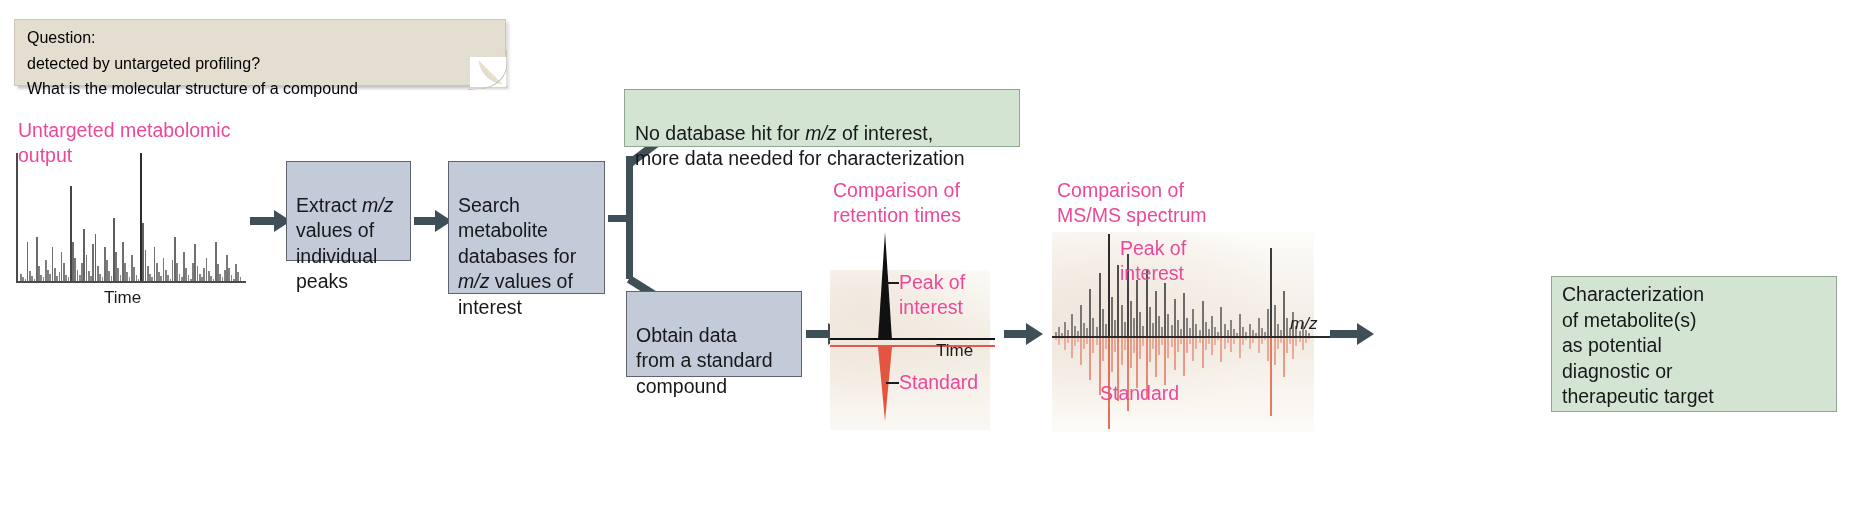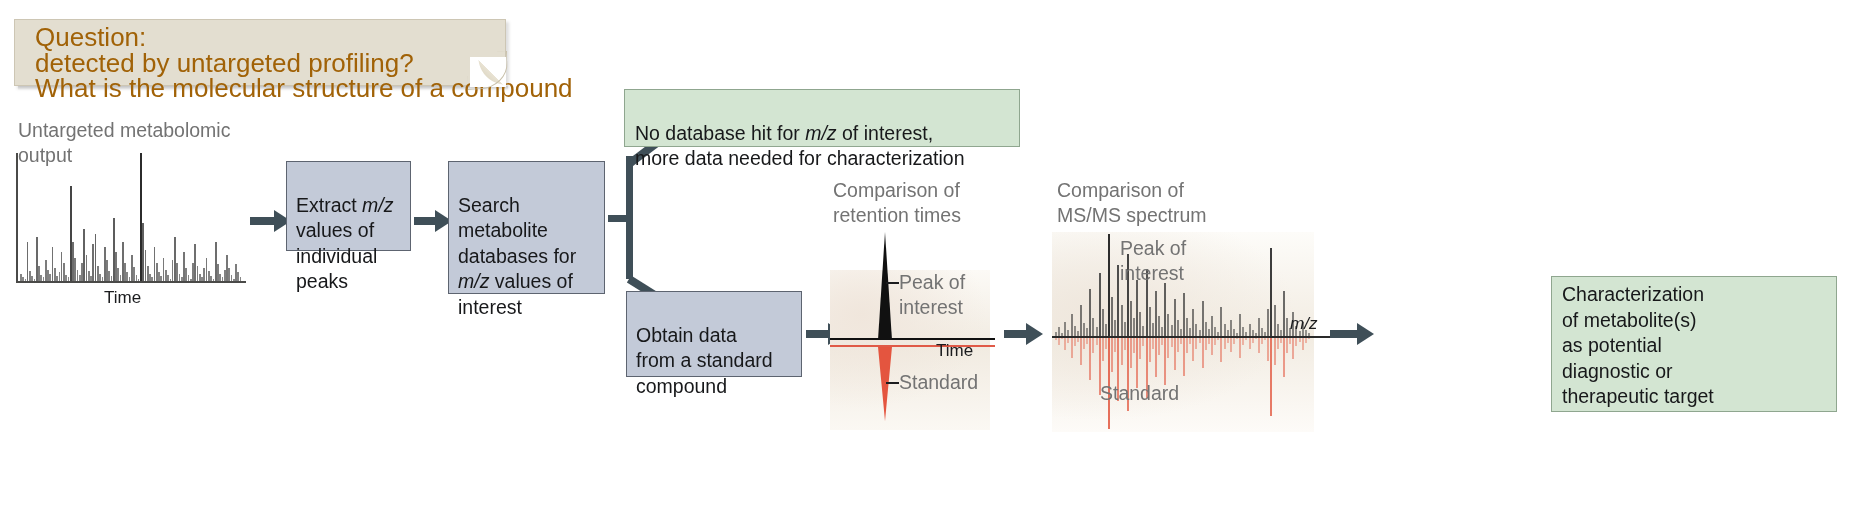--- a/index.html
+++ b/index.html
@@ -12,43 +12,43 @@
 
   
   #question-note{
     left:14px;top:19px;width:492px;height:67px;
     background:#e3ded0;
     border:1px solid #cdc6b4;
     box-shadow:3px 3px 3px rgba(0,0,0,.13);
     box-sizing:border-box;
   }
   #question-note .q-text{
-    position:absolute;left:20px;top:5px;right:10px;
-    font-size:26px;line-height:25.5px;color:#a16207;white-space:nowrap;
+    position:absolute;left:12px;top:5px;right:10px;
+    font-size:16px;line-height:25.5px;color:#000000;white-space:nowrap;
   }
   
   #note-curl{
     left:470px;top:57px;width:36px;height:30px;
     background:linear-gradient(225deg,#ffffff 0%,#ffffff 46%,#e8e2d2 47%,#d4cdb8 78%,#c3bca6 100%);
     border-bottom-right-radius:2px;
   }
   #note-curl:after{
     content:"";position:absolute;left:0;top:0;width:36px;height:30px;
     background:radial-gradient(circle at 100% 0%,rgba(255,255,255,0) 58%,#ffffff 60%);
   }
   #note-curl-arc{
     left:467px;top:52px;width:40px;height:36px;
     border-right:1.4px solid #c9c1ab;border-bottom:1.4px solid #c9c1ab;
     border-radius:0 0 70% 0;
     transform:rotate(-3deg);
     pointer-events:none;
   }
 
   
-  .plain-label{font-size:19.5px;line-height:25px;color:#737373;white-space:pre-line;}
+  .plain-label{font-size:19.5px;line-height:25px;color:#ec4899;white-space:pre-line;}
   .axis-label{font-size:17px;color:#1b1c1e;}
 
   
   #untargeted-chart{
     left:16px;top:153px;width:230px;height:130px;
     background:
       radial-gradient(ellipse 130% 120% at 88% 14%,#e4dfd3 0%,rgba(240,237,228,0) 62%),
       linear-gradient(180deg,#fbfaf6 0%,#f3f1e9 55%,#ecead f 100%),
       #f4f2ea;
     overflow:hidden;
@@ -241,21 +241,21 @@
     <div class="spike" style="left: 216.939px; height: 2.63918px; opacity: 0.56;"></div>
     <div class="spike" style="left: 219.204px; height: 17.1546px; opacity: 0.61;"></div>
     <div class="spike" style="left: 221.469px; height: 9.23711px; opacity: 0.58;"></div>
     <div class="spike" style="left: 223.735px; height: 3.95876px; opacity: 0.56;"></div>
   </div>
 <div class="abs axis-label" style="left:104px;top:288px;">Time</div>
 
 <div class="abs arrow-h" style="left:250px;top:217px;width:26px;"></div>
 <div class="abs arrow-head right" style="left:274px;top:210px;"></div>
 
-<div class="abs pbox" style="left:286px;top:161px;width:125px;height:90px;">
+<div class="abs pbox" style="left:286px;top:161px;width:125px;height:100px;">
   <span>Extract <em>m/z</em>
 values of
 individual
 peaks</span>
 </div>
 
 <div class="abs arrow-h" style="left:414px;top:217px;width:23px;"></div>
 <div class="abs arrow-head right" style="left:435px;top:210px;"></div>
 
 <div class="abs pbox" style="left:448px;top:161px;width:157px;height:133px;">

